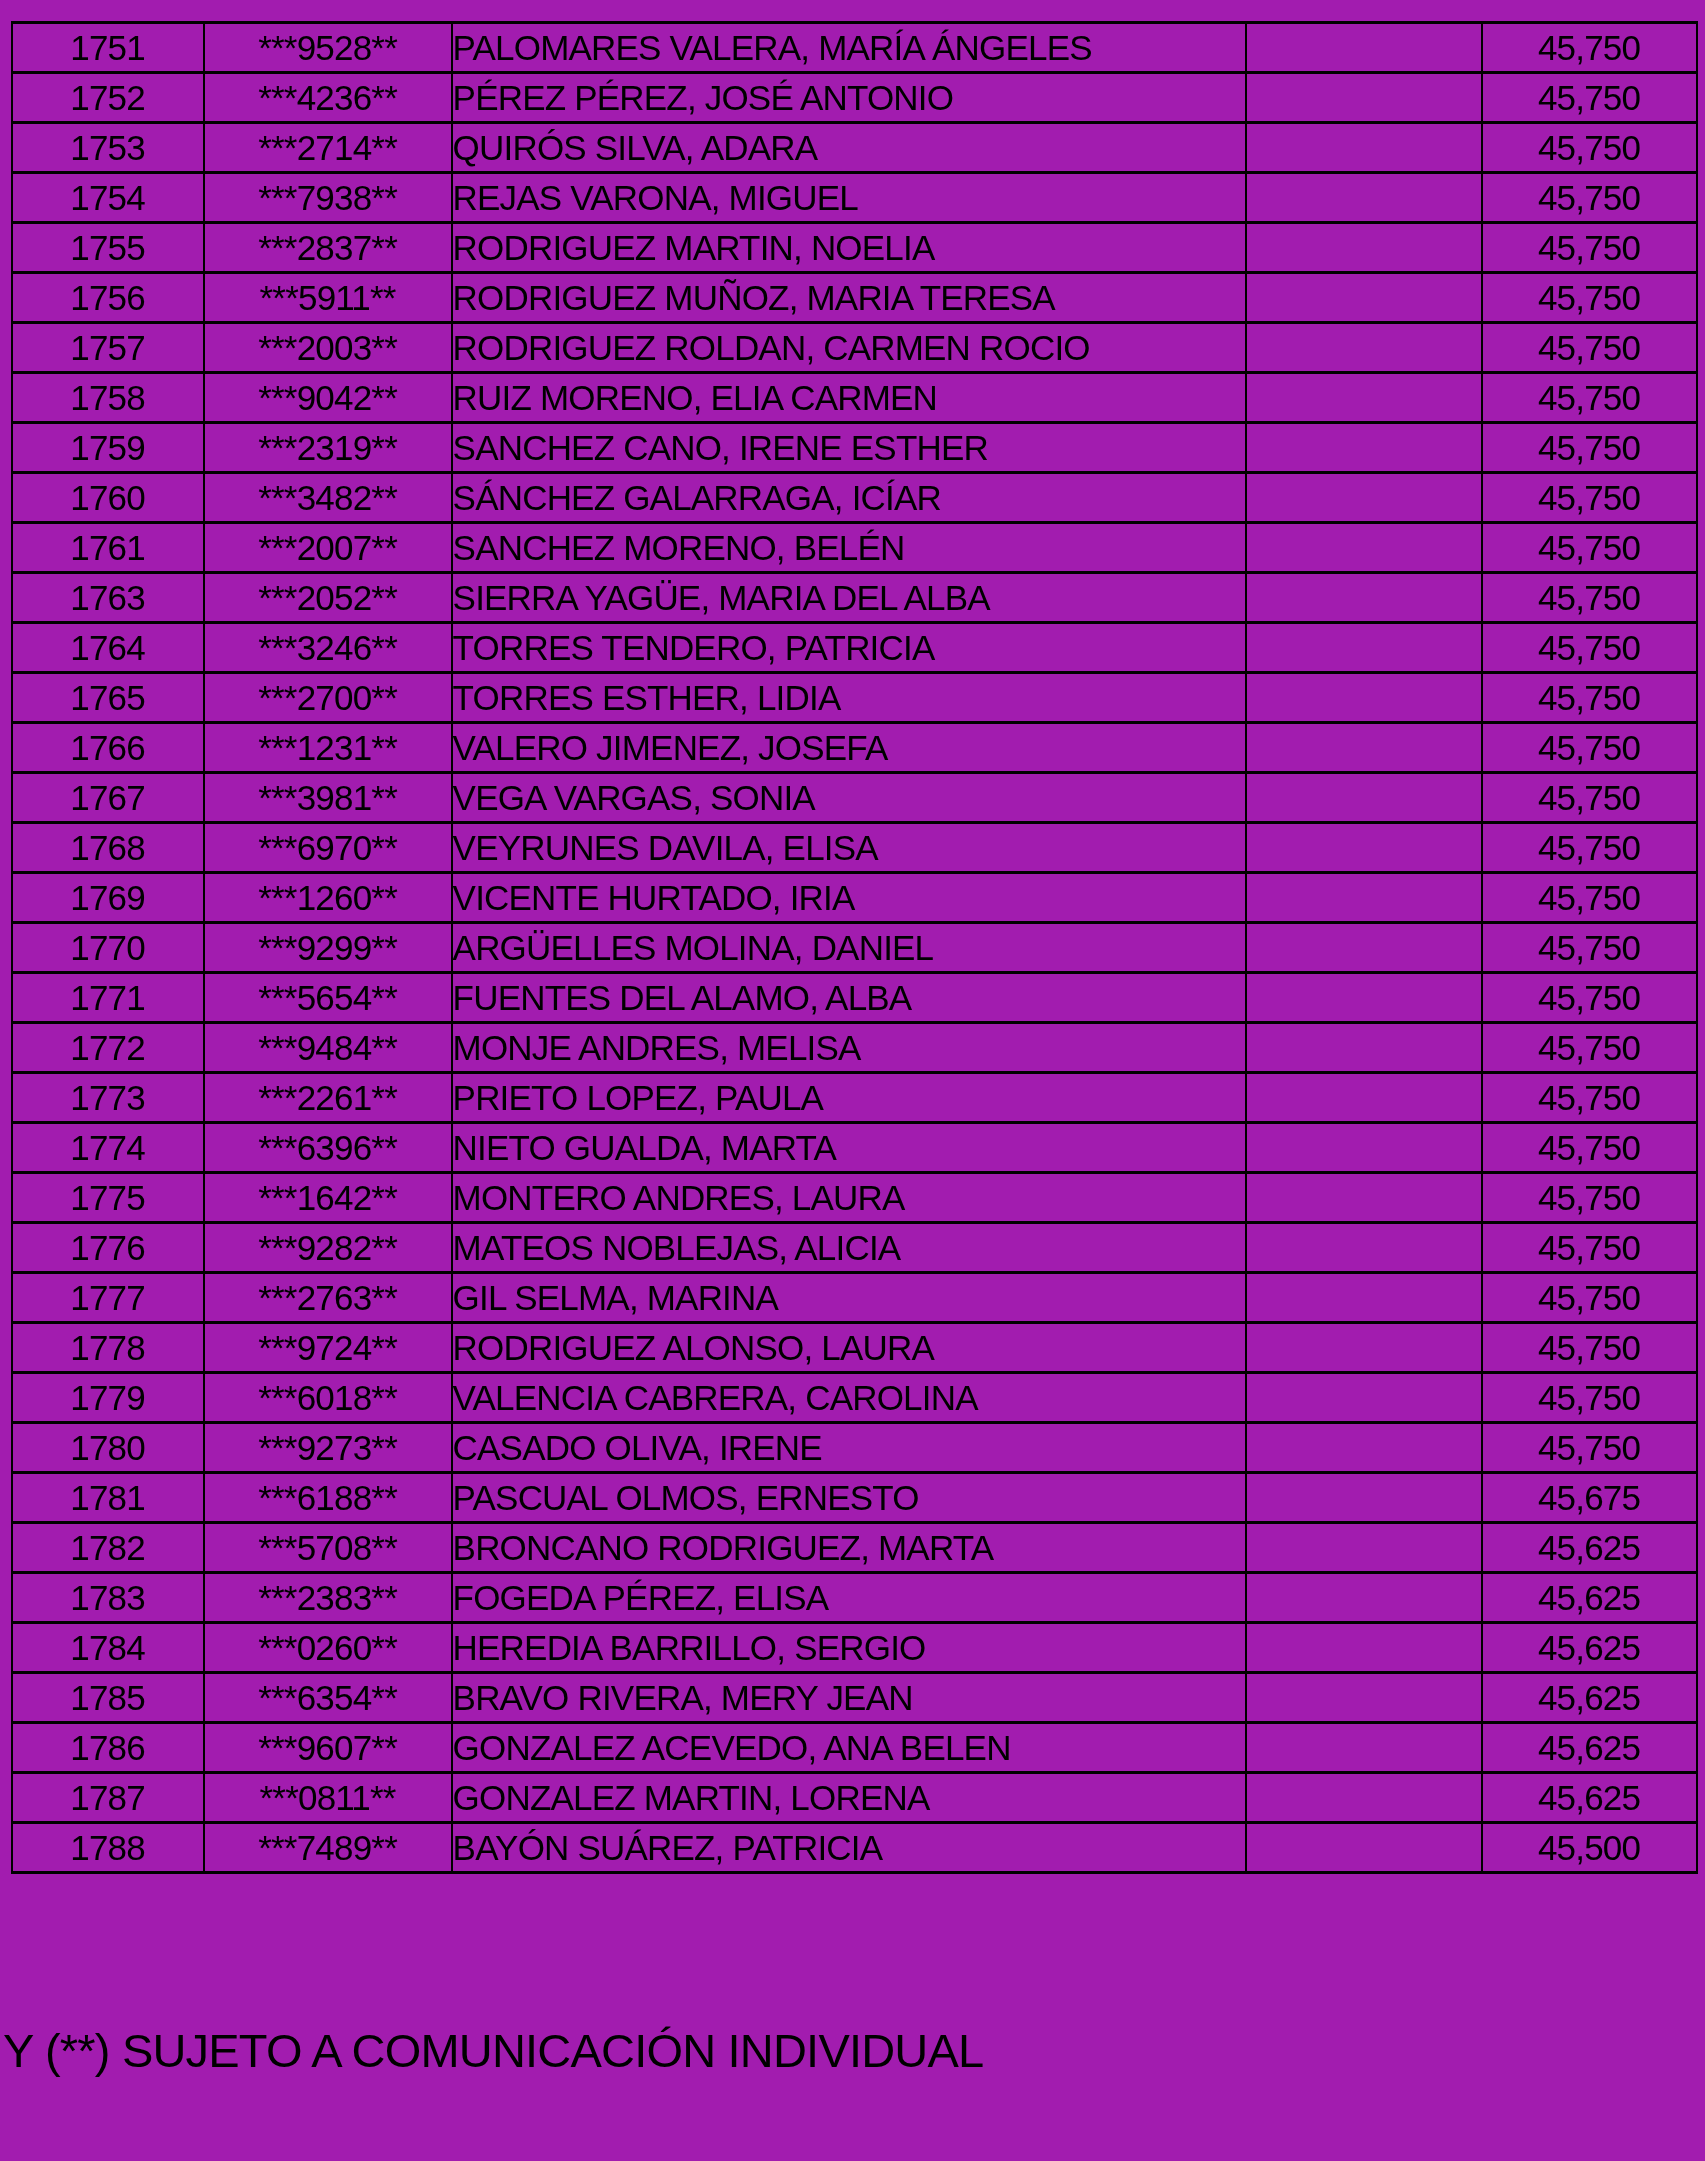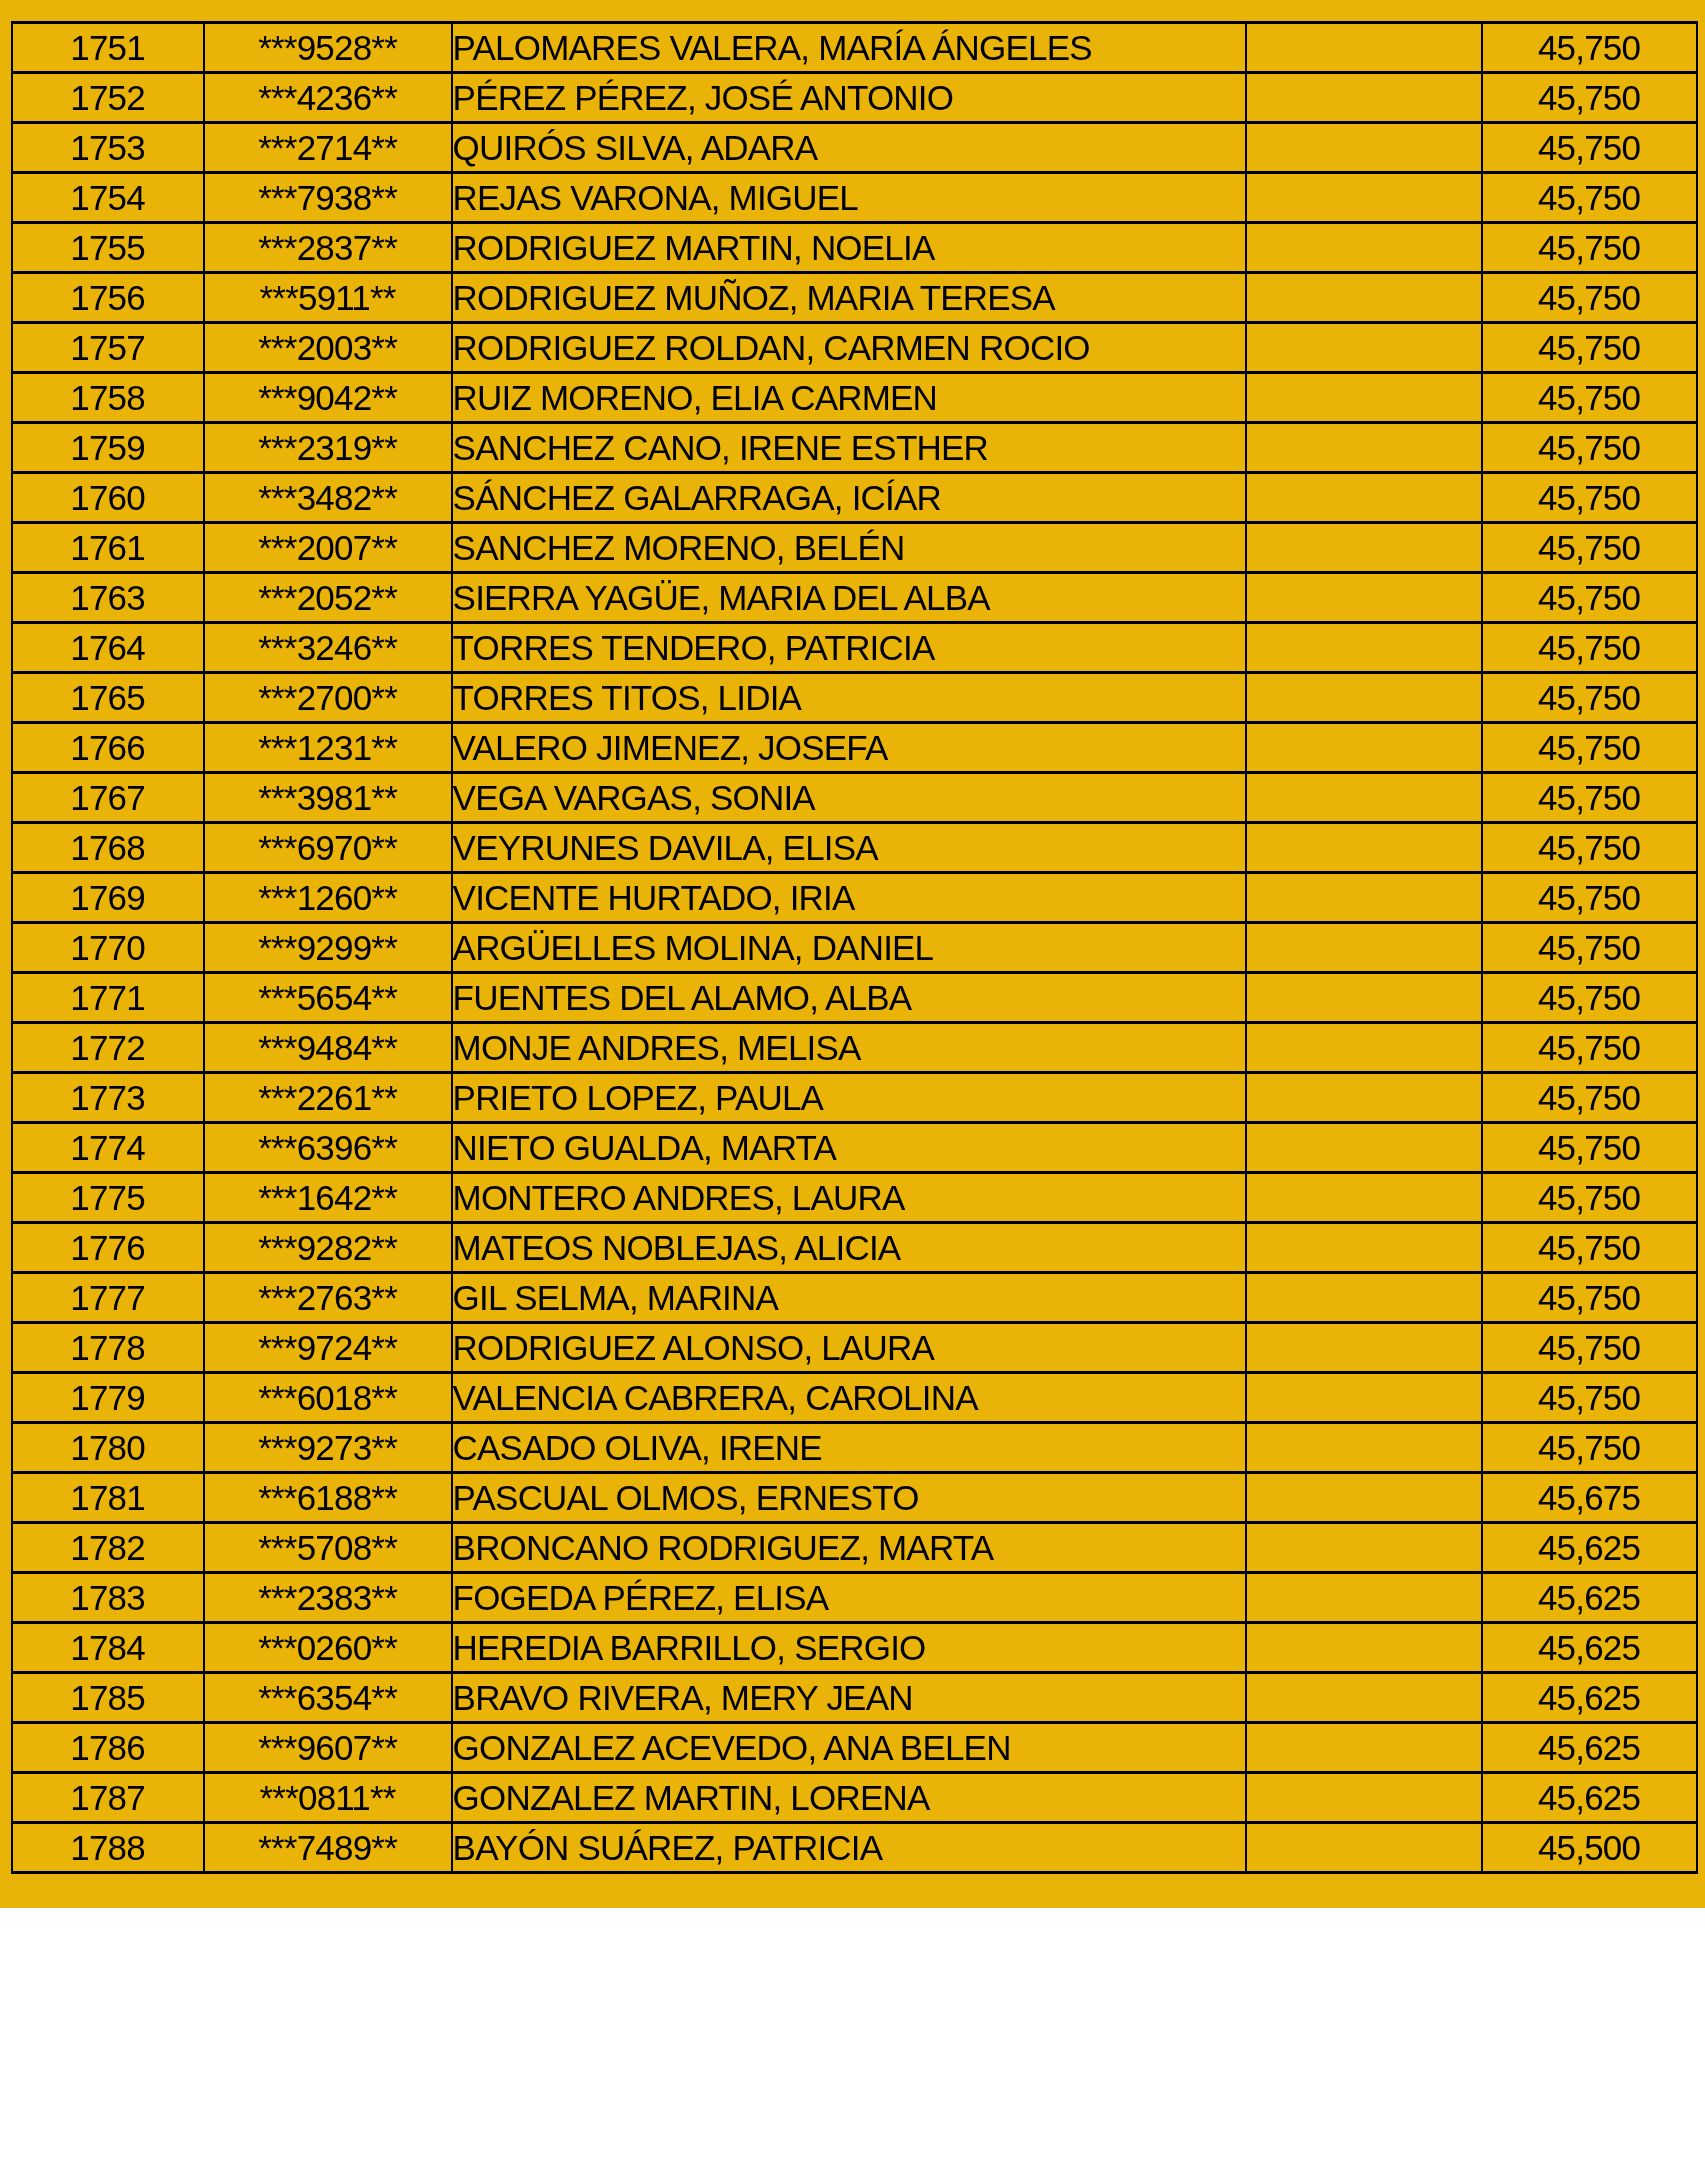--- a/index.html
+++ b/index.html
@@ -5,22 +5,22 @@
   html, body {
     margin: 0;
     padding: 0;
     background: #ffffff;
     color: #000000;
     font-family: "Liberation Sans", sans-serif;
   }
   .page {
     position: relative;
     width: 1706px;
-    height: 1908px;
-    background: #eab308;
+    height: 2161px;
+    background: #a21caf;
     overflow: hidden;
     text-decoration: underline;
   }
   table.results-table {
     position: absolute;
     left: 10.6px;
     top: 21px;
     width: 1685px;
     border-collapse: collapse;
     table-layout: fixed;
@@ -153,21 +153,21 @@
         <tr>
     <td class="c-rank">1764</td>
     <td class="c-id">***3246**</td>
     <td class="c-name">TORRES TENDERO, PATRICIA</td>
     <td class="c-empty"></td>
     <td class="c-score">45,750</td>
   </tr>
         <tr>
     <td class="c-rank">1765</td>
     <td class="c-id">***2700**</td>
-    <td class="c-name">TORRES TITOS, LIDIA</td>
+    <td class="c-name">TORRES ESTHER, LIDIA</td>
     <td class="c-empty"></td>
     <td class="c-score">45,750</td>
   </tr>
         <tr>
     <td class="c-rank">1766</td>
     <td class="c-id">***1231**</td>
     <td class="c-name">VALERO JIMENEZ, JOSEFA</td>
     <td class="c-empty"></td>
     <td class="c-score">45,750</td>
   </tr>

